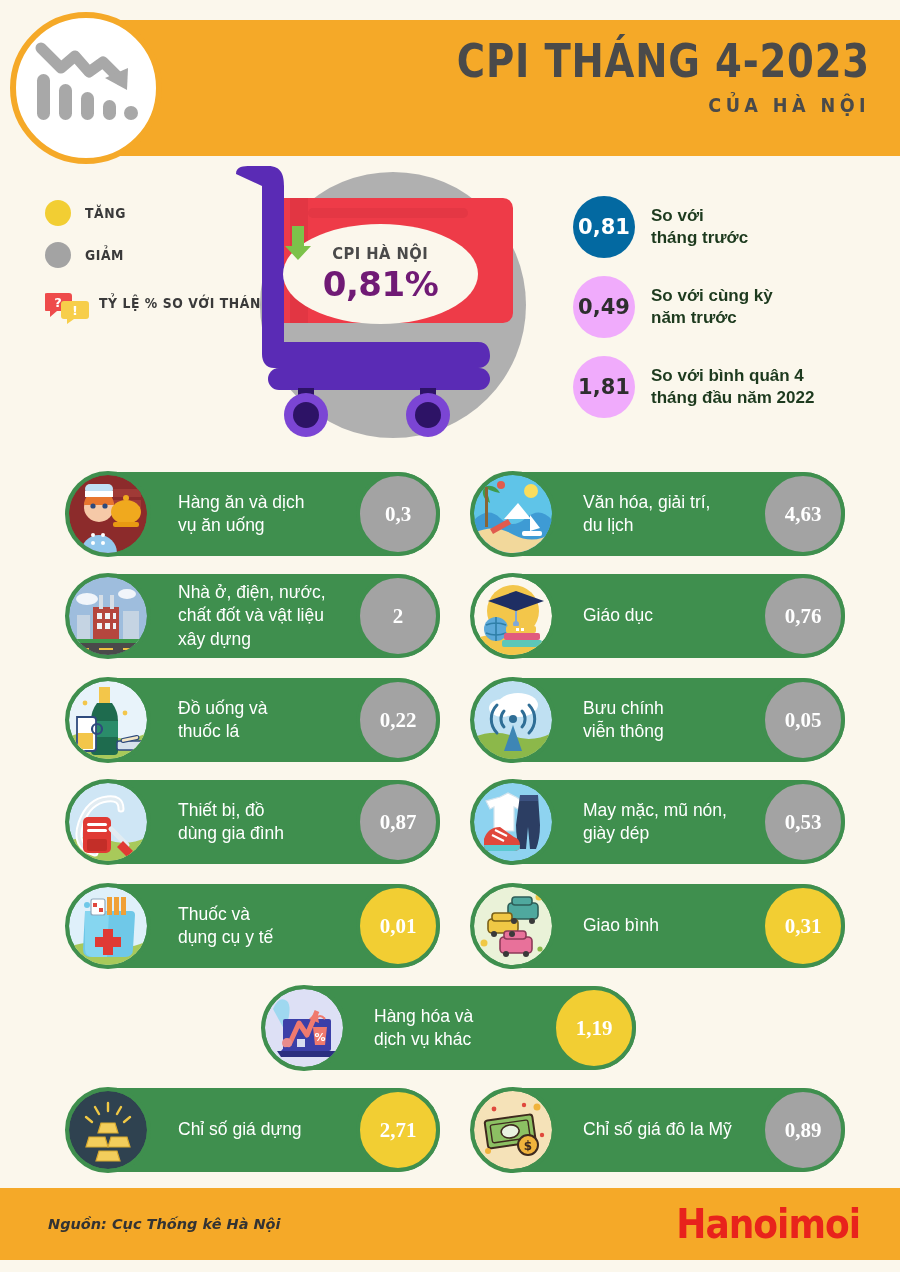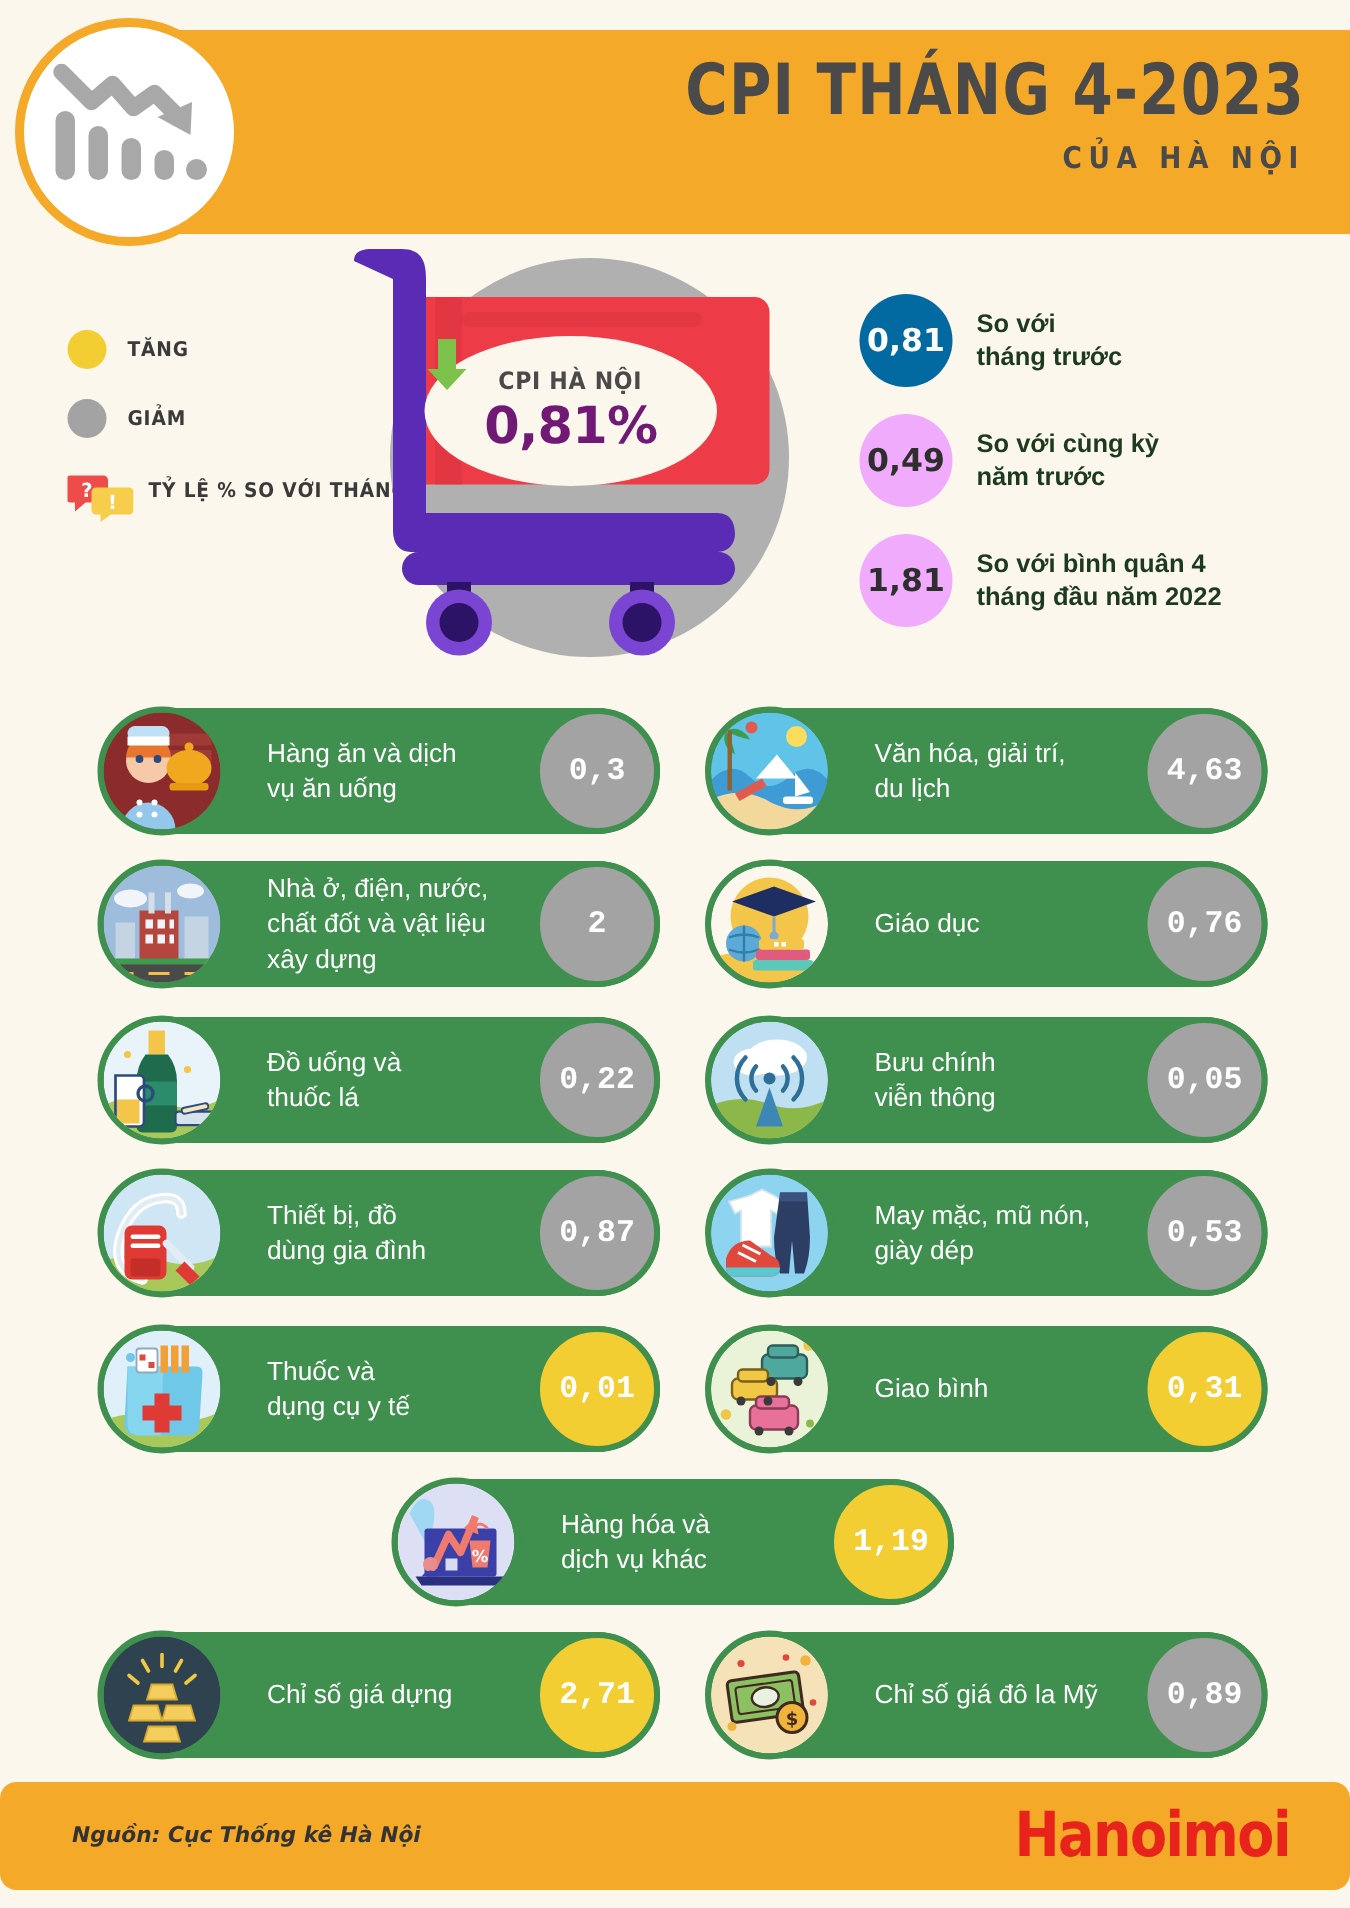--- a/index.html
+++ b/index.html
@@ -71,21 +71,20 @@
     position: absolute;
     left: 45px;
     top: 200px;
     width: 190px;
   }
   .legend-row {
     display: flex;
     align-items: center;
     gap: 14px;
     margin-bottom: 16px;
-    margin-top: 20px;
   }
   .legend-dot {
     width: 26px; height: 26px; border-radius: 50%;
     flex: 0 0 auto;
   }
   .legend-dot.up { background: #F2CE33; }
   .legend-dot.down { background: #A3A3A3; }
   .legend-label {
     font-family: "DejaVu Sans", sans-serif;
     font-size: 13.5px;
@@ -220,39 +219,38 @@
     white-space: pre-line;
   }
   .card-badge {
     position: absolute;
     right: 0px;
     top: 50%;
     transform: translateY(-50%);
     width: 84px; height: 84px;
     border-radius: 50%;
     display: flex; align-items: center; justify-content: center;
-    font-family: Liberation Mono, monospace;
+    font-family: Liberation Serif, serif;
     font-weight: bold;
     font-size: 21px;
     color: #FFFFFF;
     border: 4px solid #3F8F4E;
     box-sizing: border-box;
   }
   .card-badge.gray { background: #A3A3A3; }
   .card-badge.yellow { background: #F2CE33; }
 
   
   .footer {
     position: absolute;
     left: 0;
     top: 1188px;
     width: 900px;
     height: 72px;
     background: #F5A928;
-    border-radius: 11px;
   }
   .footer-source {
     position: absolute;
     left: 48px;
     top: 50%;
     transform: translateY(-50%);
     font-family: "DejaVu Sans", sans-serif;
     font-style: italic;
     font-weight: bold;
     font-size: 14.5px;

